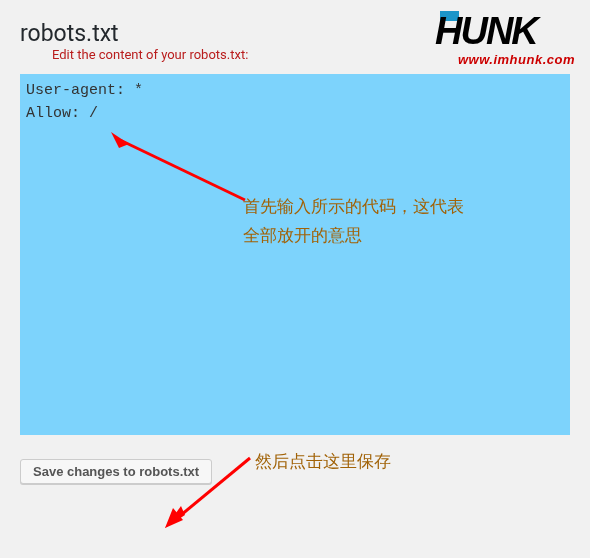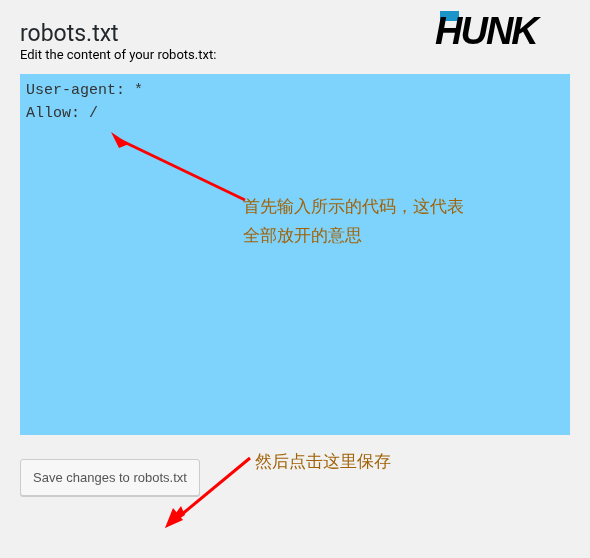--- a/index.html
+++ b/index.html
@@ -15,22 +15,23 @@
       position: relative;
       padding: 20px;
     }
     .page-title {
       font-size: 23px;
       font-weight: 400;
       color: #23282d;
     }
     .edit-label {
       font-size: 13px;
-      color: #000000;
+      color: #b91c1c;
       margin-bottom: 12px;
+      margin-left: 32px;
     }
     .editor-container {
       background: #7dd3fc;
       padding: 1px;
       margin-bottom: 24px;
     }
     .robots-textarea {
       width: 100%;
       height: 355px;
       border: none;
@@ -41,25 +42,26 @@
       resize: none;
       outline: none;
       padding: 5px;
       background: transparent;
       white-space: pre;
     }
     .save-button {
       background: #f7f7f7;
       border: 1px solid #ccc;
       border-radius: 3px;
-      padding: 10px 12px;
+      padding: 4px 12px;
       font-size: 13px;
       color: #555;
       cursor: pointer;
       box-shadow: 0 1px 0 #ccc;
+      font-weight: bold;
     }
     .logo {
       position: absolute;
       top: 8px;
       right: 15px;
       text-align: right;
       font-style: italic;
     }
     .logo-url {
       font-family: Arial, sans-serif;
@@ -103,20 +105,21 @@
 Allow: /</textarea>
 </div>
 
 <button class="save-button">Save changes to robots.txt</button>
 
 <div class="logo">
   <svg width="140" height="40" viewBox="0 0 140 40">
     <rect x="5" y="3" width="19" height="10" fill="#1b95c9"></rect>
     <text x="0" y="36" font-family="Arial Black, Arial" font-size="38" font-weight="900" letter-spacing="-2" fill="#000">HUNK</text>
   </svg>
+  <div class="logo-url">www.imhunk.com</div>
 </div>
 
 <div class="annotation annotation-1" style="white-space: pre-line;">首先输入所示的代码，这代表
 全部放开的意思</div>
 
 <div class="annotation annotation-2">然后点击这里保存</div>
 
 <svg class="arrow" style="top:130px; left:105px;" width="150" height="80">
   <defs>
     <marker id="ah1" markerWidth="12" markerHeight="12" refX="2" refY="6" orient="auto">

